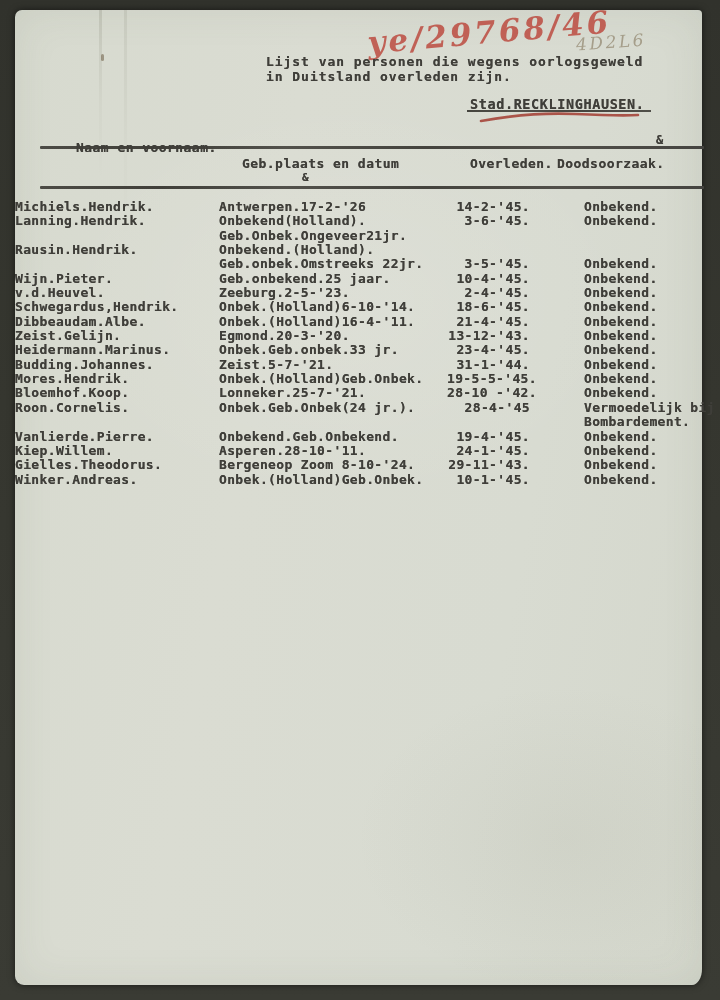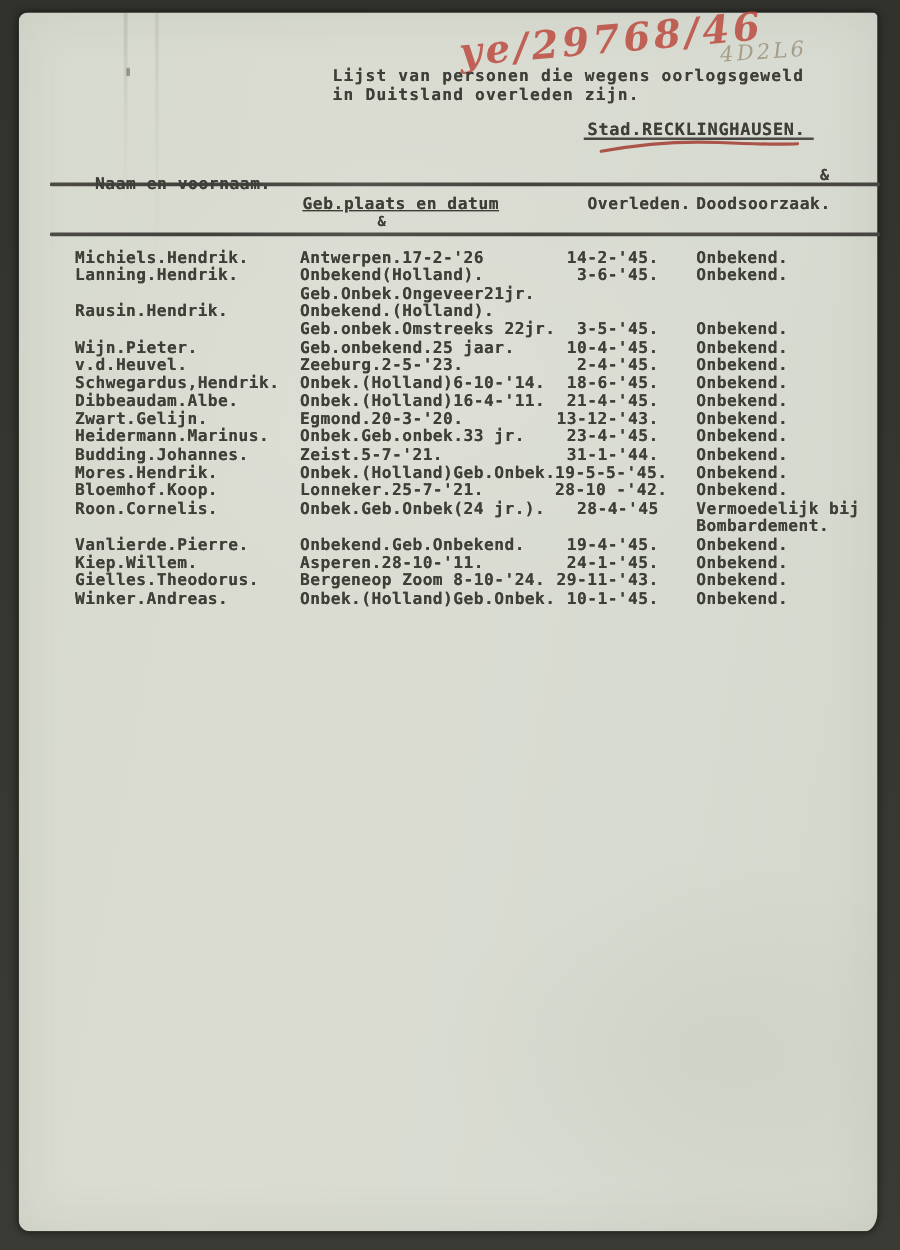--- a/index.html
+++ b/index.html
@@ -50,26 +50,26 @@
   .amp-sub{position:absolute;left:287px;top:161px;font-size:11px;}
 
   .rule{position:absolute;left:25px;width:664px;height:2.6px;
     background:linear-gradient(90deg,#4c4b45 0%,#403f39 18%,#52514b 37%,#44433d 58%,#514f49 78%,#454440 100%);
     border-radius:1px;}
   .rule.r1{top:136px;}
   .rule.r2{top:176px;}
 
   .thead span{position:absolute;font-size:13px;letter-spacing:.45px;white-space:nowrap;}
   .th-name{left:45px;top:130px;padding-left:16px;}
-  .th-birth{left:227px;top:146px;text-decoration:underline;}
+  .th-birth{left:227px;top:146px;}
   .th-died{left:455px;top:146px;}
   .th-cause{left:542px;top:146px;}
 
   .tlines{position:absolute;left:0;top:190px;width:687px;font-size:13px;letter-spacing:.35px;}
-  .line{display:grid;grid-template-columns:180px 204px 83px 1fr;padding-left:45px;height:14.35px;line-height:14.6px;}
+  .line{display:grid;grid-template-columns:180px 204px 83px 1fr;height:14.35px;line-height:14.6px;gap:24px;}
   .c{white-space:pre;overflow:visible;}
   .c-died{text-align:right;}
   .c-cause{padding-left:30px;}
 </style>
 </head>
 <body>
 
 <div class="paper">
 
   <div class="crease c1"></div>
@@ -155,21 +155,21 @@
         <span class="c c-died">18-6-'45.</span>
         <span class="c c-cause">Onbekend.</span>
       </div>
       <div class="line">
         <span class="c c-name">Dibbeaudam.Albe.</span>
         <span class="c c-birth">Onbek.(Holland)16-4-'11.</span>
         <span class="c c-died">21-4-'45.</span>
         <span class="c c-cause">Onbekend.</span>
       </div>
       <div class="line">
-        <span class="c c-name">Zwart.Gelijn.</span>
+        <span class="c c-name">Zeist.Gelijn.</span>
         <span class="c c-birth">Egmond.20-3-'20.</span>
         <span class="c c-died">13-12-'43.</span>
         <span class="c c-cause">Onbekend.</span>
       </div>
       <div class="line">
         <span class="c c-name">Heidermann.Marinus.</span>
         <span class="c c-birth">Onbek.Geb.onbek.33 jr.</span>
         <span class="c c-died">23-4-'45.</span>
         <span class="c c-cause">Onbekend.</span>
       </div>

